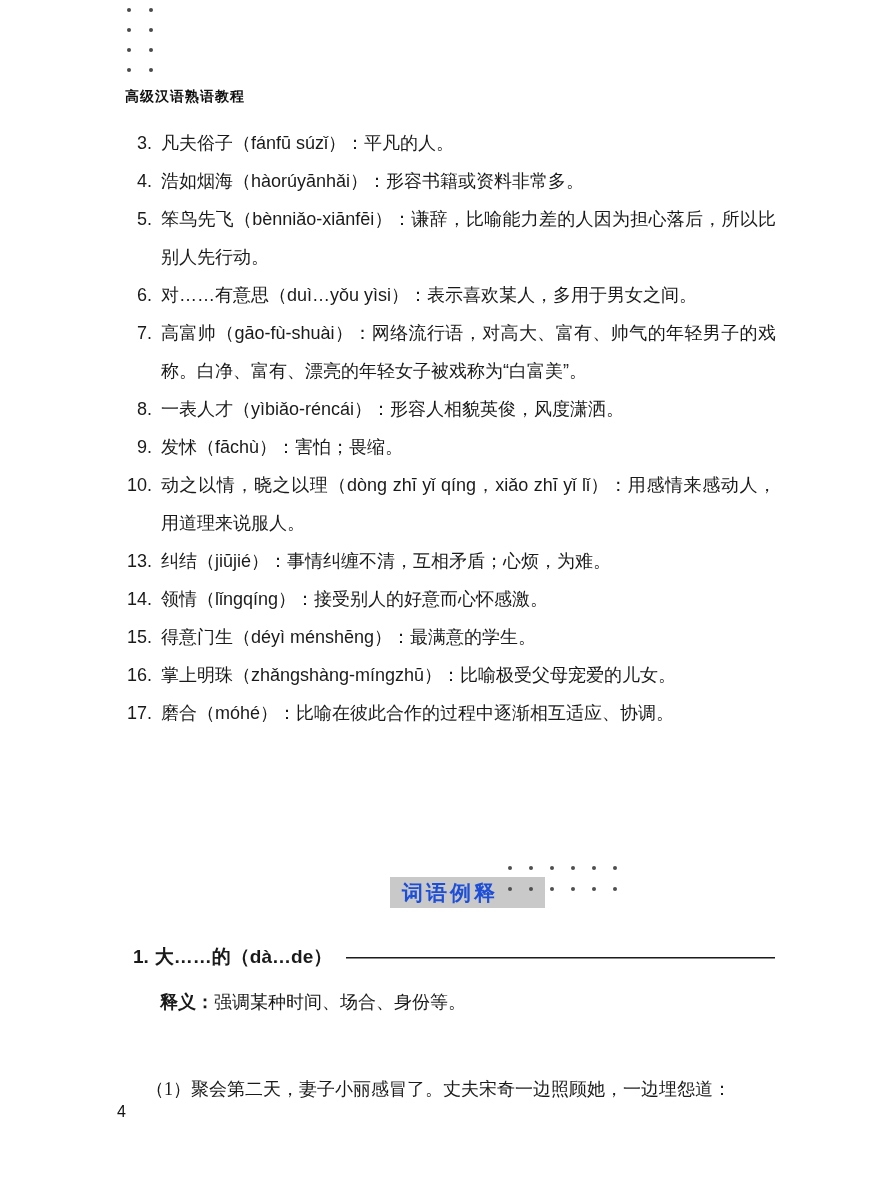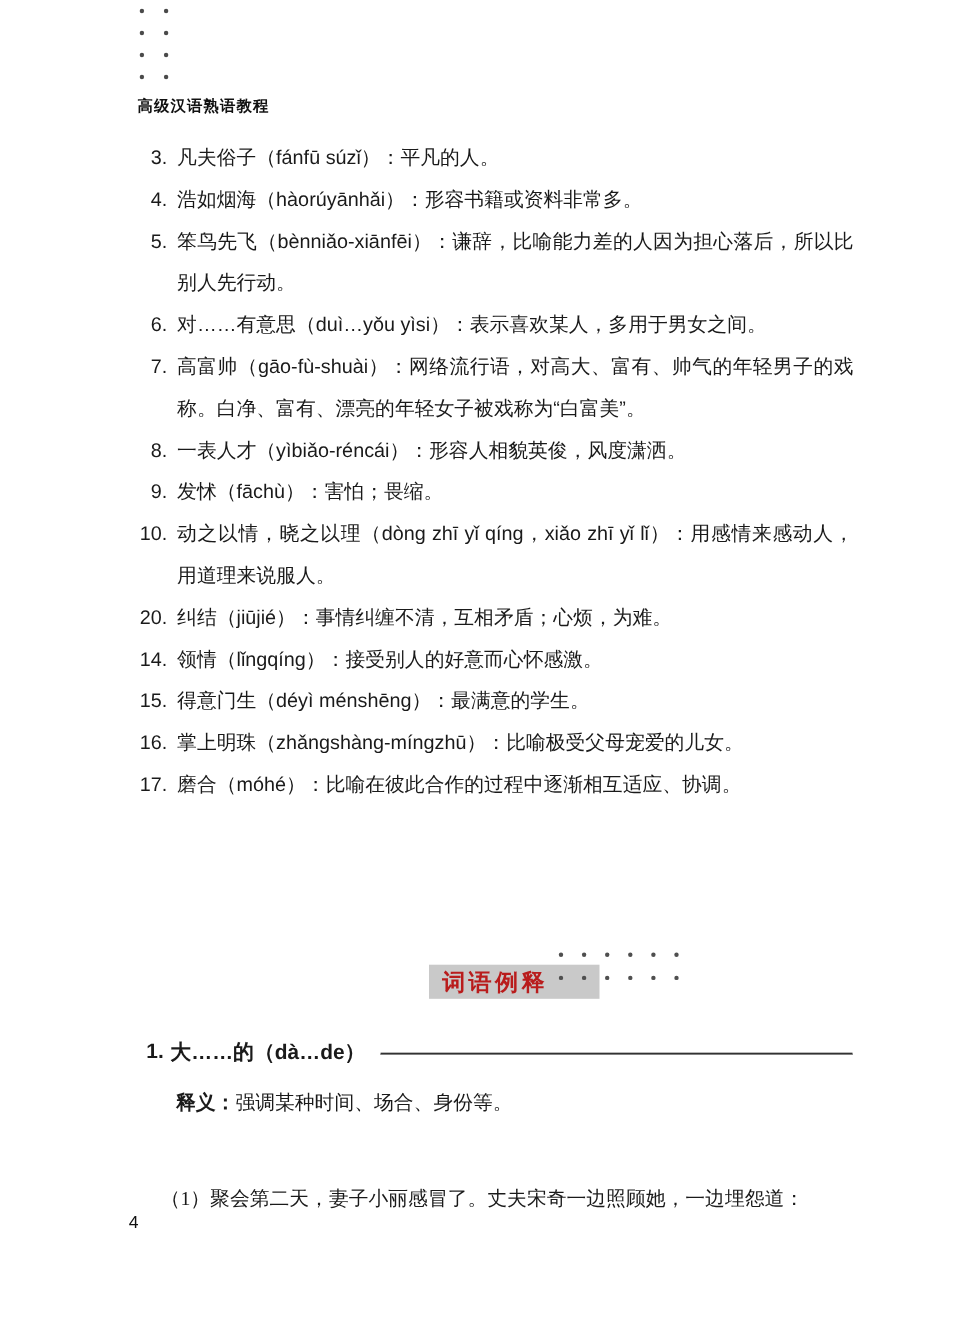--- a/index.html
+++ b/index.html
@@ -68,21 +68,21 @@
     top: 877px;
     width: 155px;
     height: 31px;
     background: #c9c9c9;
     display: flex;
     align-items: center;
     padding-left: 12px;
     font-size: 21px;
     font-weight: bold;
     letter-spacing: 3px;
-    color: #b91c1c;
+    color: #1d4ed8;
     z-index: 1;
   }
   .banner-dots {
     position: absolute;
     left: 508px;
     top: 866px;
     display: grid;
     grid-template-columns: repeat(6, 4px);
     column-gap: 17px;
     row-gap: 17px;
@@ -198,21 +198,21 @@
     </li>
 
     <li class="word-item">
       <span class="num">10.</span>
       <span class="txt">动之以情，晓之以理（dòng zhī yǐ qíng，xiǎo zhī yǐ lǐ）：用感情来感动人，用道理来说服人。</span>
     </li>
 
 
 
     <li class="word-item">
-      <span class="num">20.</span>
+      <span class="num">13.</span>
       <span class="txt">纠结（jiūjié）：事情纠缠不清，互相矛盾；心烦，为难。</span>
     </li>
 
     <li class="word-item">
       <span class="num">14.</span>
       <span class="txt">领情（lǐngqíng）：接受别人的好意而心怀感激。</span>
     </li>
 
     <li class="word-item">
       <span class="num">15.</span>

